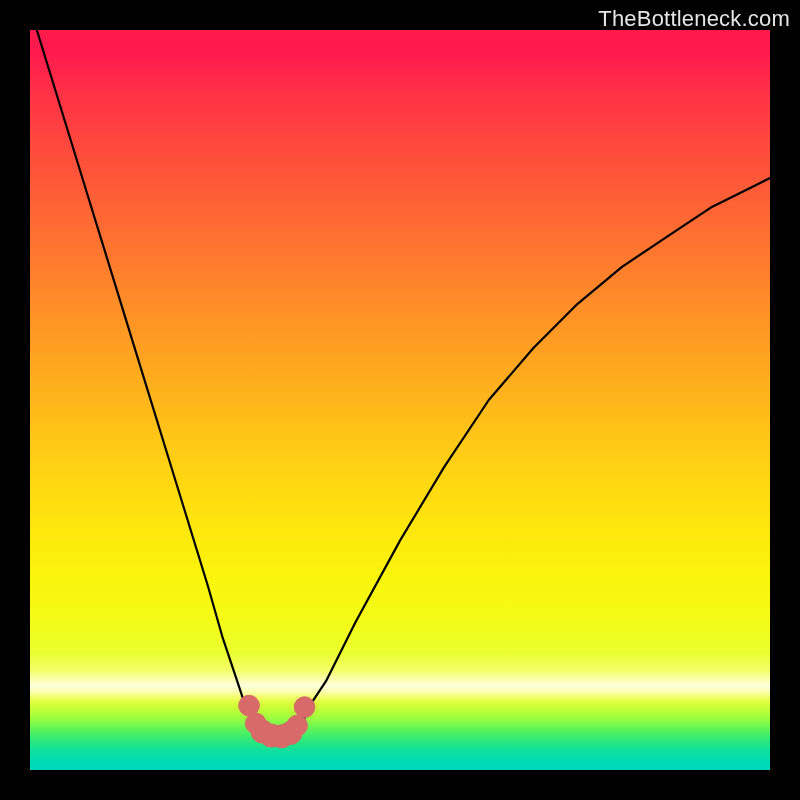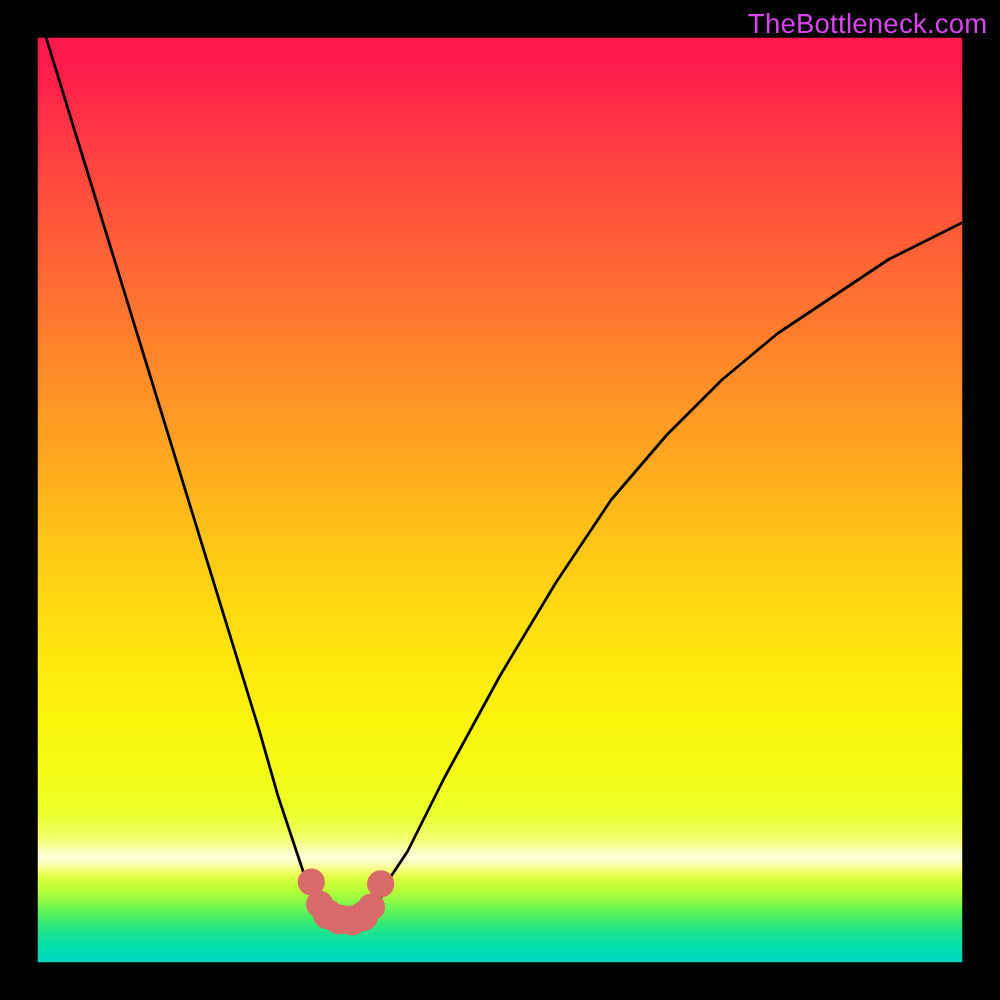--- a/index.html
+++ b/index.html
@@ -3,21 +3,21 @@
 <meta charset="utf-8">
 <style>
   * { margin: 0; padding: 0; box-sizing: border-box; }
   html, body { width: 800px; height: 800px; overflow: hidden; }
   body { background: #000; position: relative; font-family: Arial, Helvetica, sans-serif; }
 
   .watermark {
     position: absolute;
     top: 6px;
     right: 10px;
-    color: #d946ef;
+    color: #e5e5e5;
     font-size: 22px;
     font-weight: 500;
     letter-spacing: 0.2px;
     z-index: 10;
   }
 
   .frame {
     position: absolute;
     left: 30px;
     top: 30px;

